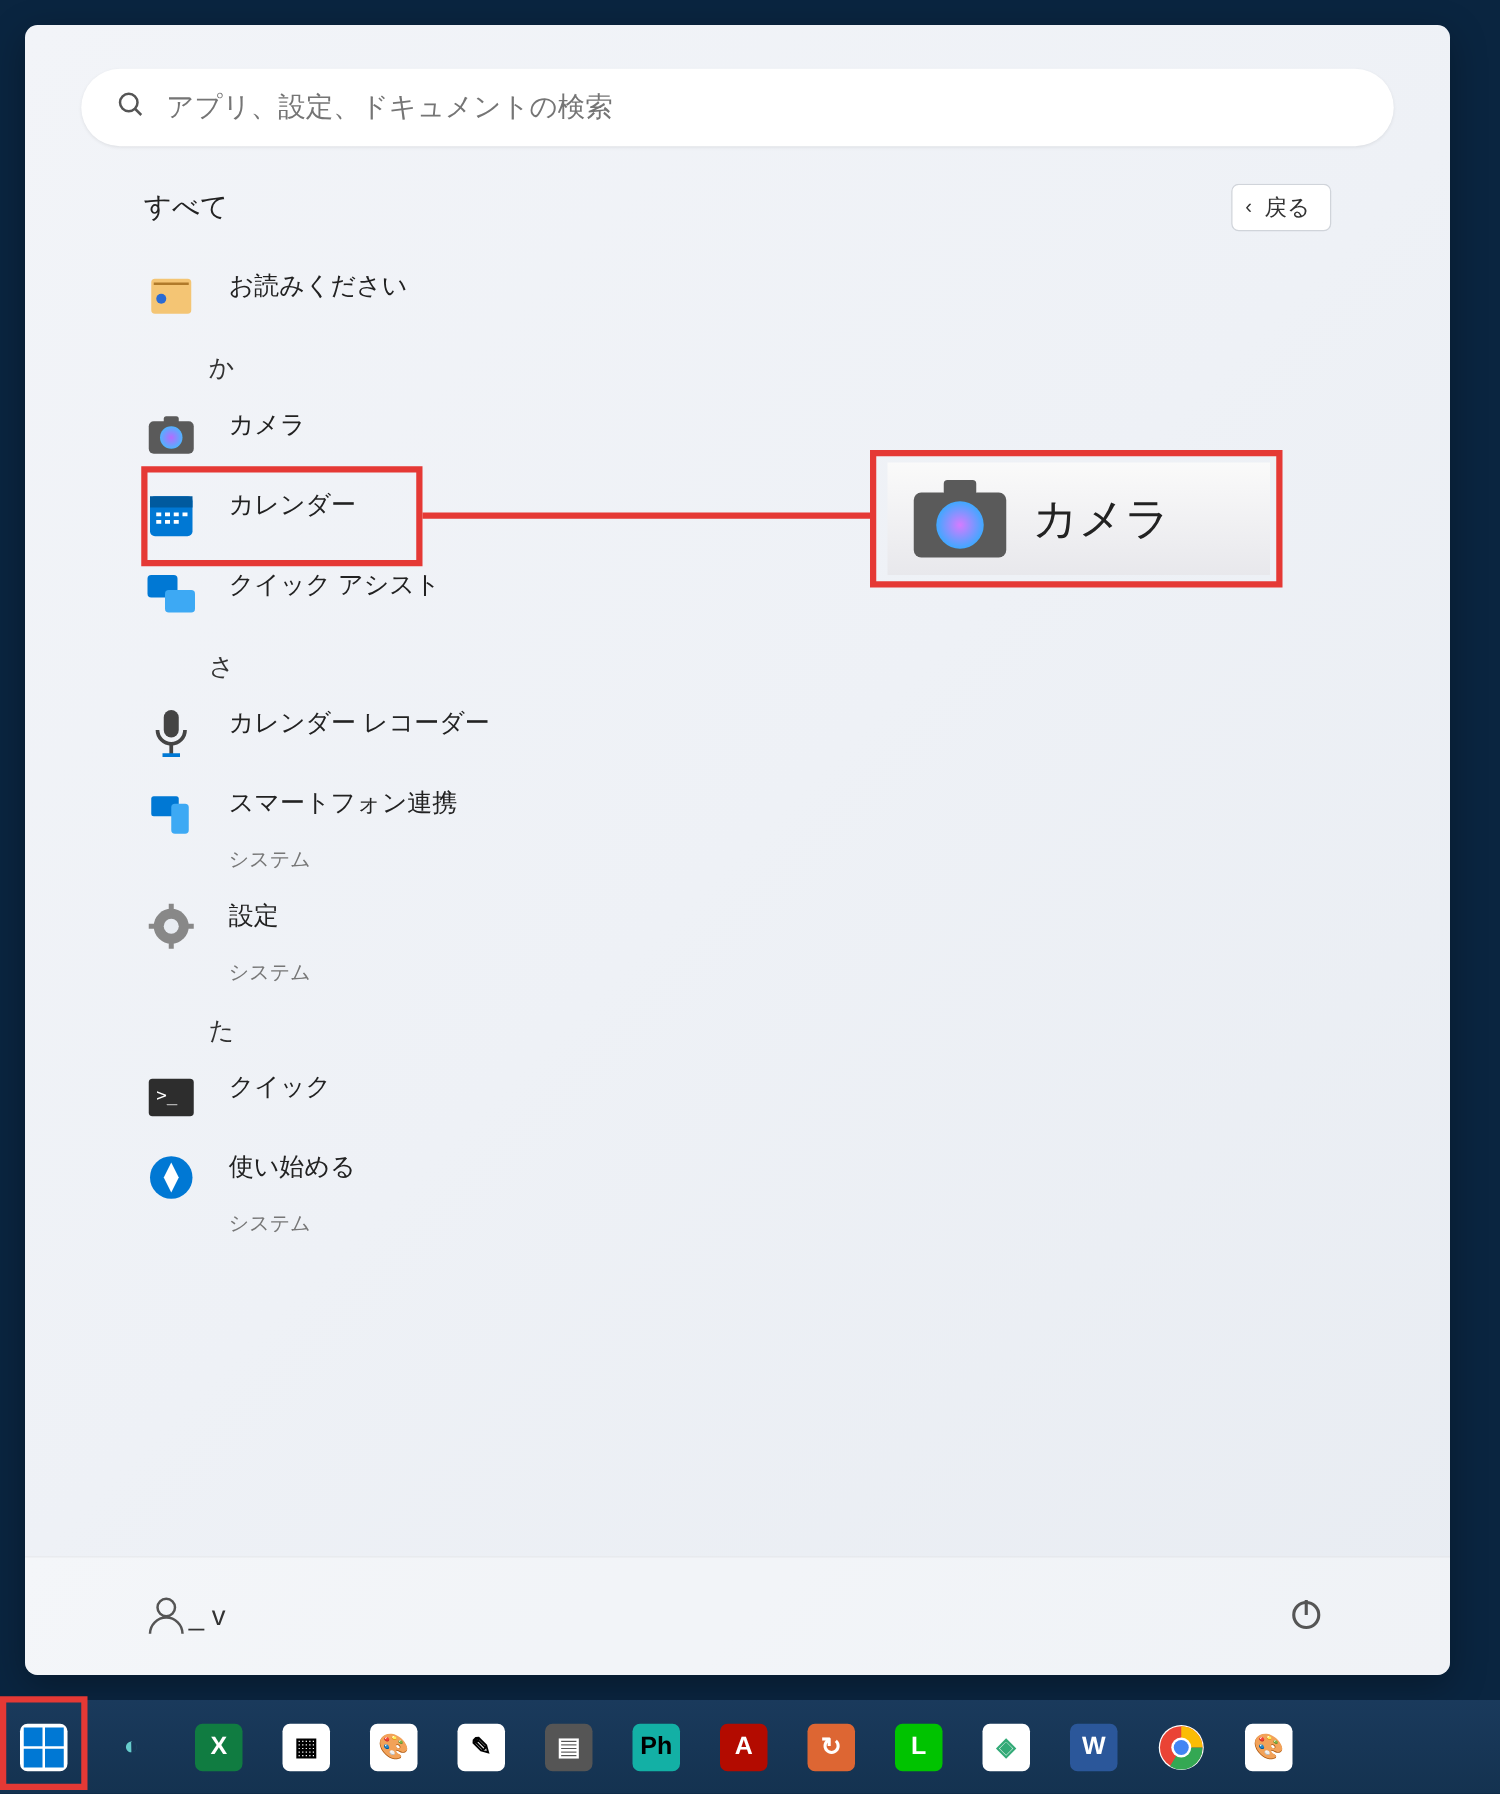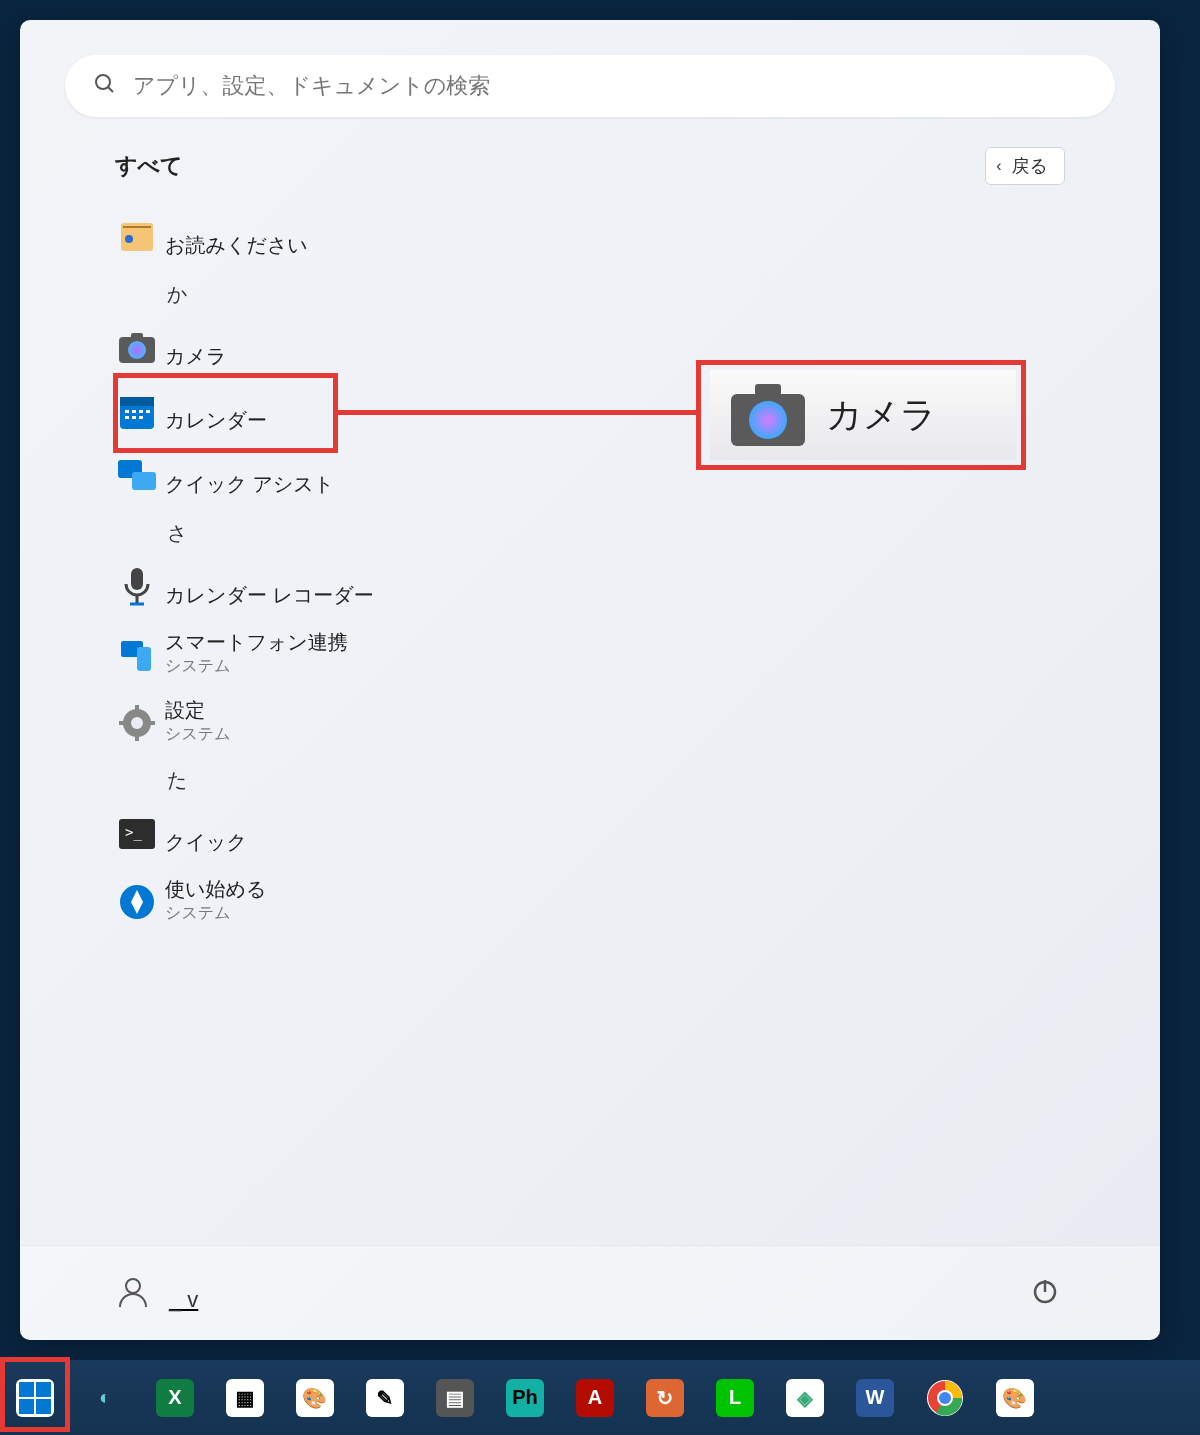--- a/index.html
+++ b/index.html
@@ -51,41 +51,41 @@
     overflow: hidden;
   }
   .header-row {
     display: flex;
     justify-content: space-between;
     align-items: center;
     margin-bottom: 20px;
   }
   .all-label {
     font-size: 22px;
-    font-weight: 700;
+    font-weight: 400;
     color: #222;
   }
   .back-btn {
     background: #fff;
     border: 1px solid #d0d4da;
     border-radius: 6px;
     padding: 6px 16px 6px 10px;
     font-size: 18px;
     display: flex;
     align-items: center;
     gap: 10px;
     cursor: pointer;
     color: #333;
   }
   .back-btn .chev { font-size: 16px; }
   .app-list { }
   .list-row {
     display: flex;
-    align-items: flex-end;
-    gap: 6px;
+    align-items: flex-start;
+    gap: 24px;
     padding: 10px 0;
     min-height: 62px;
   }
   .list-row .icon-wrap {
     width: 44px;
     height: 44px;
     display: flex;
     align-items: center;
     justify-content: center;
     flex-shrink: 0;
@@ -94,40 +94,40 @@
     display: flex;
     flex-direction: column;
   }
   .list-row .label {
     font-size: 20px;
     color: #222;
   }
   .list-row .sublabel {
     font-size: 16px;
     color: #777;
+    margin-top: 22px;
   }
   .section-letter {
     font-size: 20px;
     color: #333;
     padding: 12px 0 8px 52px;
   }
   .footer {
     height: 95px;
     border-top: 1px solid rgba(0,0,0,.05);
     background: rgba(255,255,255,.35);
     display: flex;
     align-items: center;
     justify-content: space-between;
     padding: 0 95px;
   }
   .user-area {
     display: flex;
-    align-items: flex-end;
-    gap: 18px;
-    text-decoration: underline;
+    align-items: center;
+    gap: 0;
   }
   .user-name { font-size: 22px; color: #333; }
   .power-btn {
     width: 40px; height: 40px;
     display: flex; align-items: center; justify-content: center;
     border-radius: 6px;
     cursor: pointer;
   }
   .taskbar {
     position: absolute;

